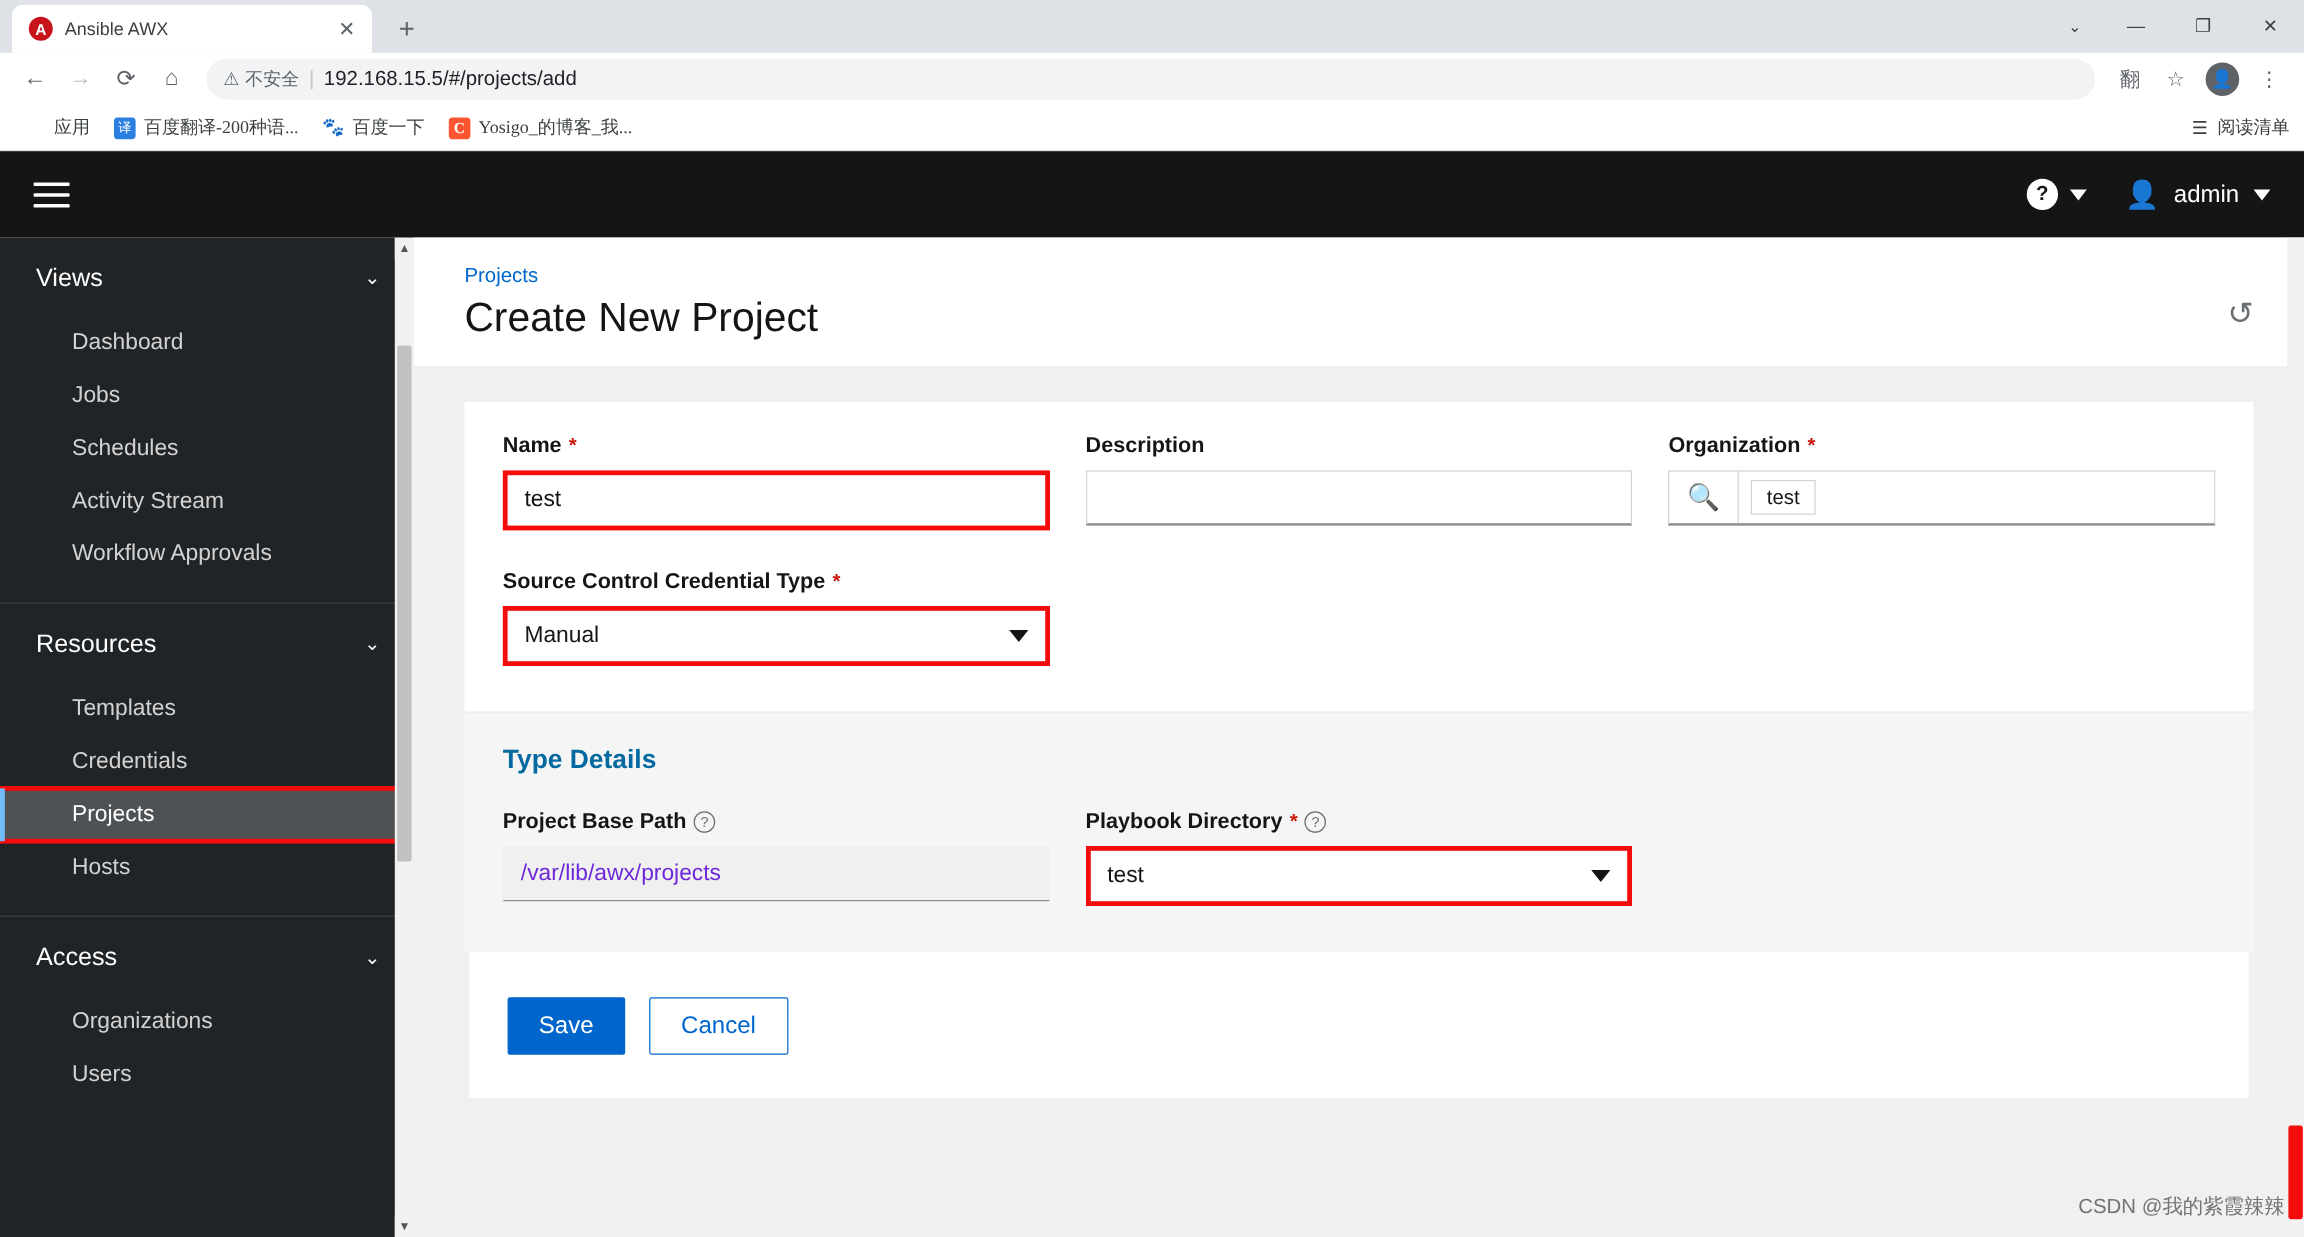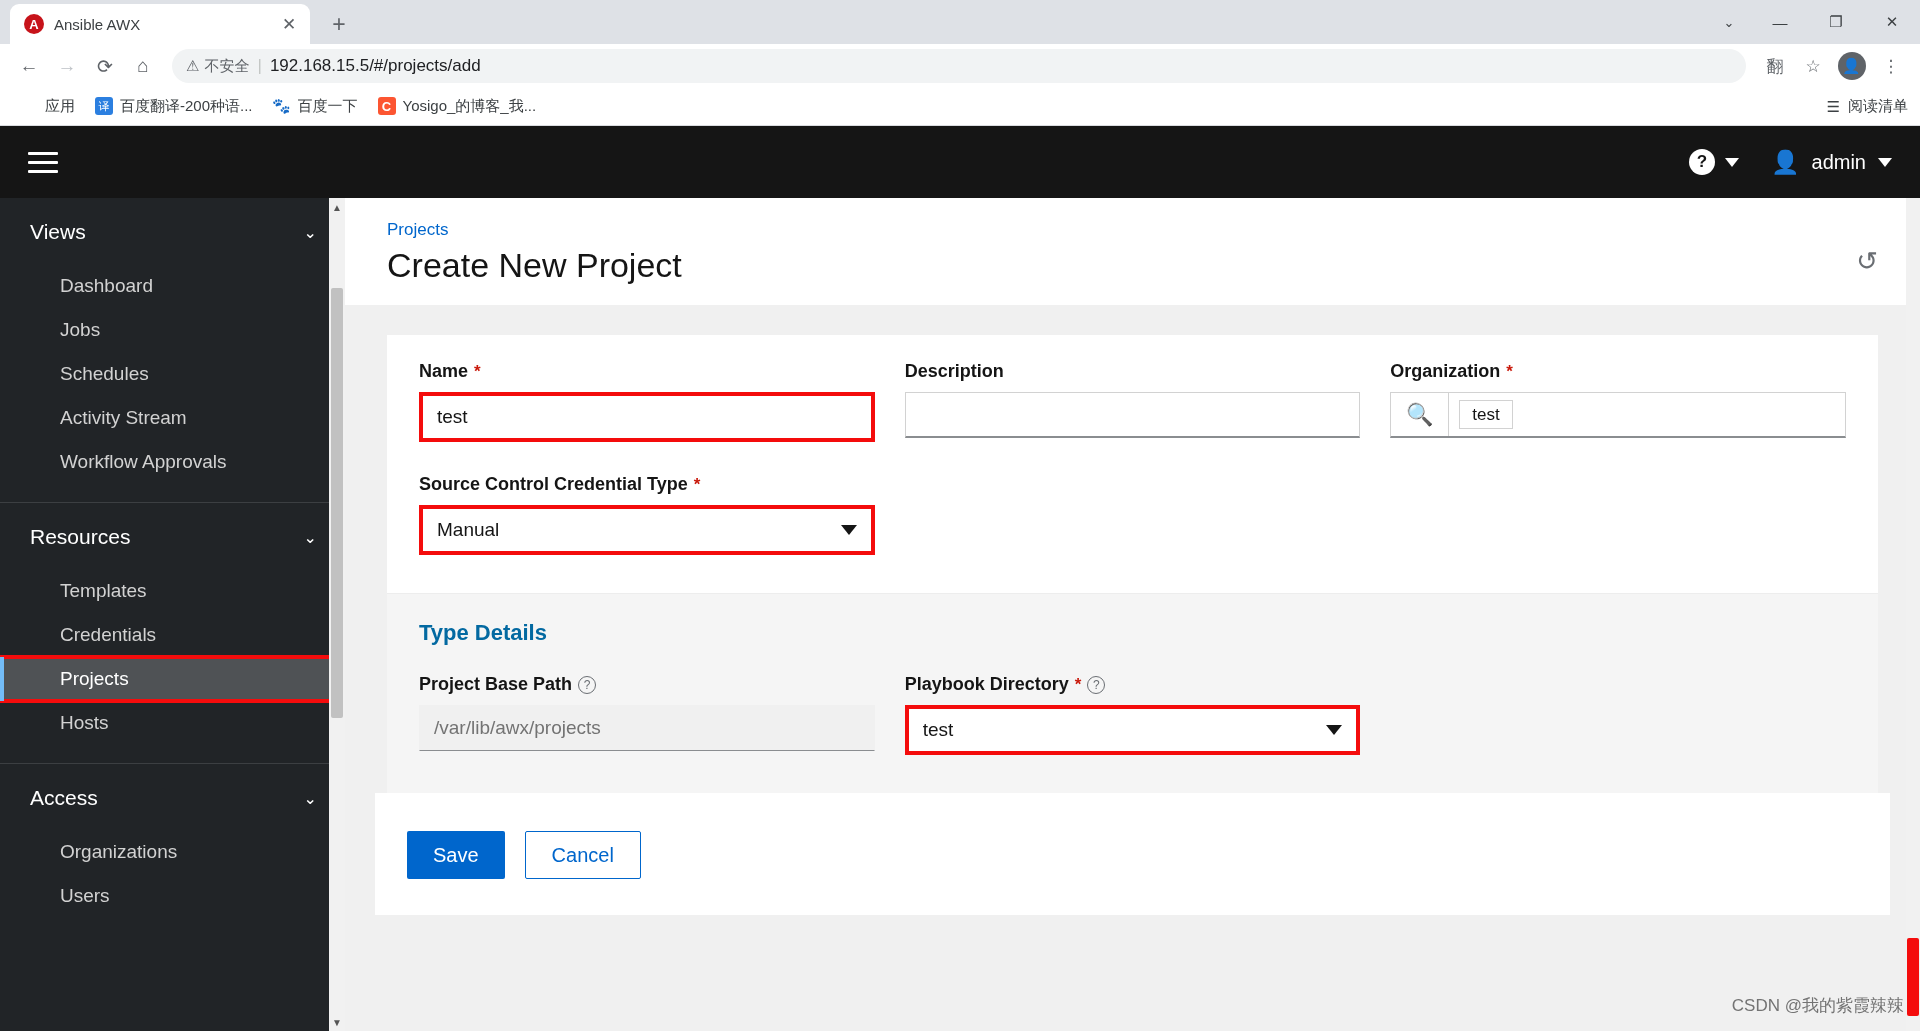--- a/index.html
+++ b/index.html
@@ -67,22 +67,22 @@
     justify-content: center; color: #5f6368; font-size: 17px; flex: 0 0 auto; }
   .avatar-icon { width: 28px; height: 28px; border-radius: 50%;
     background: #5f6368; display: flex; align-items: center; justify-content: center;
     color: #fff; font-size: 15px; margin: 0 4px; }
 
   .bookmarks-bar {
     height: 38px; background: #fff; display: flex; align-items: center;
     padding: 0 12px; gap: 4px; border-bottom: 1px solid #dadce0;
     font-size: 15px; color: #3c4043;
   }
-  .bm { display: flex; align-items: flex-start; gap: 7px; padding: 4px 8px;
-    border-radius: 4px; white-space: nowrap; max-width: 230px; }
+  .bm { display: flex; align-items: center; gap: 7px; padding: 4px 8px;
+    border-radius: 4px; white-space: nowrap; max-width: 230px; font-family: Liberation Serif, serif; }
   .bm-label { overflow: hidden; text-overflow: ellipsis; }
   .bm-ico { width: 18px; height: 18px; flex: 0 0 auto; display: flex;
     align-items: center; justify-content: center; font-size: 12px;
     color: #fff; border-radius: 3px; }
   .ico-apps { display: grid; grid-template-columns: repeat(3,1fr);
     grid-template-rows: repeat(3,1fr); gap: 1.5px; }
   .ico-apps i { display: block; border-radius: 1px; }
   .ico-fanyi { background: #2b7fe0; font-size: 11px; }
   .ico-baidu { background: transparent; color: #2b5cd9; font-size: 15px; }
   .ico-csdn { background: #fc5531; font-size: 13px; font-weight: bold; }
@@ -160,40 +160,40 @@
     width: 18px; height: 18px; border-radius: 50%; border: 1.5px solid #6a6e73;
     color: #6a6e73; font-size: 12px; display: inline-flex; align-items: center;
     justify-content: center; font-weight: normal; cursor: pointer;
   }
   .input {
     height: 46px; border: 1px solid #d2d2d2; border-bottom: 2px solid #8a8d90;
     background: #fff; display: flex; align-items: center; padding: 0 14px;
     font-size: 19px; color: #151515;
   }
   .input.highlight { border: 4px solid #f40c0c; height: 50px; }
-  .input.readonly { background: #f0f0f0; color: #737373; border-color: #f0f0f0;
+  .input.readonly { background: #f0f0f0; color: #6d28d9; border-color: #f0f0f0;
     border-bottom: 1px solid #8a8d90; }
   .input.empty { color: #6a6e73; }
   .select { justify-content: space-between; }
   .sel-caret { width: 0; height: 0; border-left: 8px solid transparent;
     border-right: 8px solid transparent; border-top: 10px solid #151515; }
   .typeahead { padding: 0; align-items: stretch; }
   .ta-search {
     width: 58px; display: flex; align-items: center; justify-content: center;
     font-size: 22px; color: #151515; border-right: 1px solid #d2d2d2;
   }
   .ta-chip {
     margin: 7px 0 7px 10px; padding: 4px 12px; border: 1px solid #d2d2d2;
     background: #fff; font-size: 17px; color: #151515; display: flex;
     align-items: center;
   }
   .section-title { font-size: 22px; font-weight: bold; color: #0369a1; margin-bottom: 28px; }
   .td-grid { display: grid; grid-template-columns: 1fr 1fr 1fr; gap: 0 30px; }
 
-  .actions { background: #fff; margin: 0 30px; padding: 38px 32px 36px 32px;
+  .actions { background: #fff; margin: 0 46px; padding: 38px 32px 36px 32px;
     display: flex; gap: 20px; }
   .btn { height: 48px; padding: 0 26px; font-size: 20px; display: flex;
     align-items: center; justify-content: center; cursor: pointer; border-radius: 2px; }
   .btn-primary { background: #0066cc; color: #fff; }
   .btn-secondary { background: #fff; color: #0066cc; border: 1px solid #0066cc; }
 
   .main-scrollbar { position: absolute; right: 0; top: 0; width: 14px; height: 833px; background: #f1f1f1; }
   .main-thumb { position: absolute; right: 1px; top: 740px; width: 12px; height: 78px;
     background: #f40c0c; border-radius: 2px; }
 

